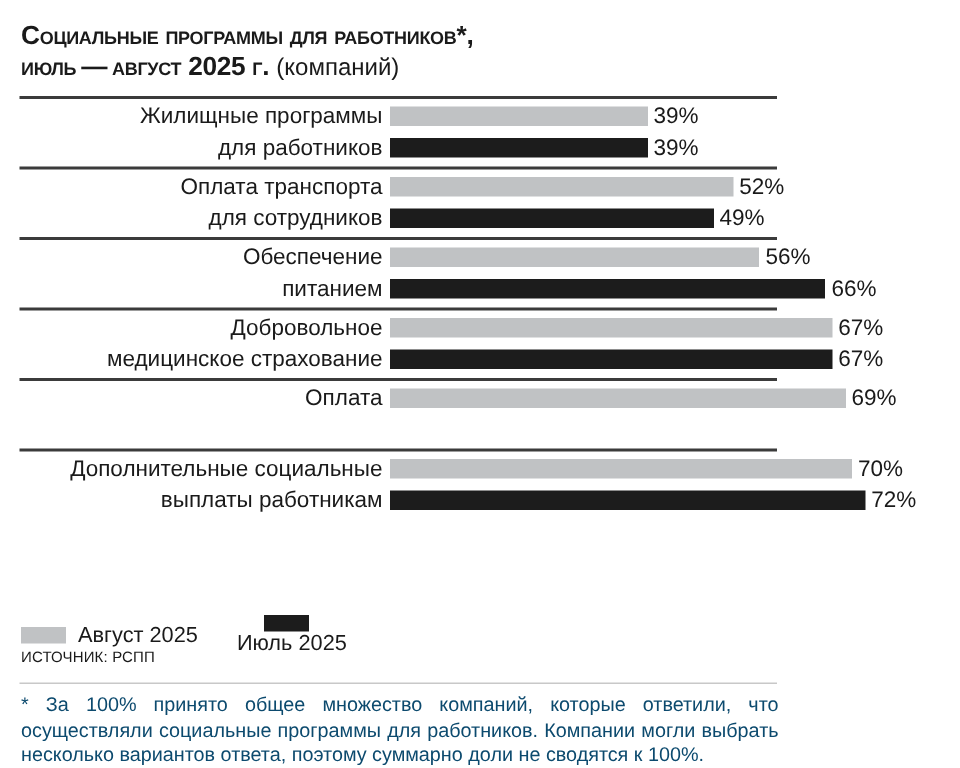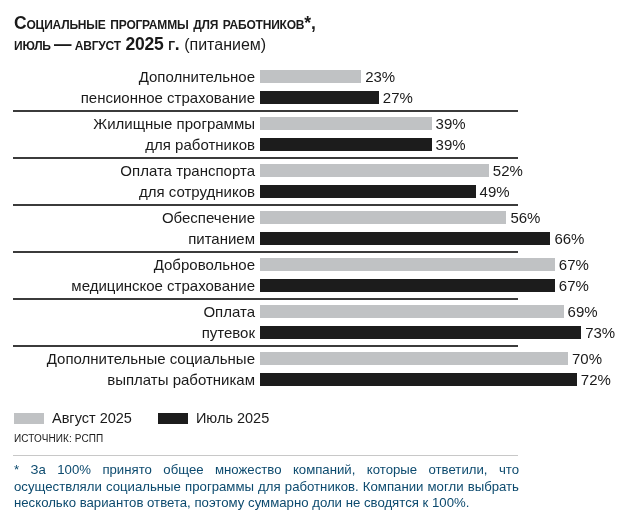--- a/index.html
+++ b/index.html
@@ -117,21 +117,21 @@
     top: 410px;
     display: flex;
     align-items: center;
     gap: 4px;
     font-size: 14.5px;
   }
   .legend-item {
     display: flex;
     align-items: center;
   }
-  .legend-item + .legend-item { margin-left: 22px; }
+  .legend-item + .legend-item { margin-left: 22px; flex-direction: column; }
   .swatch {
     width: 30px;
     height: 11px;
     margin-right: 8px;
     flex: 0 0 auto;
   }
   .swatch.gray  { background: #c0c2c4; }
   .swatch.black { background: #1c1c1c; }
 
   .source {
@@ -166,41 +166,25 @@
 </style>
 </head>
 <body>
 
 <div class="page">
 
   <div class="title-block">
     <div class="title-line title-caps">Социальные программы для работников*,</div>
     <div class="title-line">
       <span class="title-caps">июль — август 2025 г.</span>
-      <span class="title-sub">(питанием)</span>
+      <span class="title-sub">(компаний)</span>
     </div>
   </div>
 
   <div class="chart" id="chart">
-      <div class="row first">
-        <div class="bar-line top">
-          <div class="cat-label">Дополнительное</div>
-          <div class="bar-wrap">
-            <div class="bar gray" style="width: 101.2px; background: rgb(192, 194, 196);"></div>
-            <span class="bar-value">23%</span>
-          </div>
-        </div>
-        <div class="bar-line bottom">
-          <div class="cat-label">пенсионное страхование</div>
-          <div class="bar-wrap">
-            <div class="bar black" style="width: 118.8px; background: rgb(28, 28, 28);"></div>
-            <span class="bar-value">27%</span>
-          </div>
-        </div>
-      </div>
       <div class="row">
         <div class="sep"></div>
         <div class="bar-line top">
           <div class="cat-label">Жилищные программы</div>
           <div class="bar-wrap">
             <div class="bar gray" style="width: 171.6px; background: rgb(192, 194, 196);"></div>
             <span class="bar-value">39%</span>
           </div>
         </div>
         <div class="bar-line bottom">
@@ -262,27 +246,20 @@
           </div>
         </div>
       </div>
       <div class="row">
         <div class="sep"></div>
         <div class="bar-line top">
           <div class="cat-label">Оплата</div>
           <div class="bar-wrap">
             <div class="bar gray" style="width: 303.6px; background: rgb(192, 194, 196);"></div>
             <span class="bar-value">69%</span>
-          </div>
-        </div>
-        <div class="bar-line bottom">
-          <div class="cat-label">путевок</div>
-          <div class="bar-wrap">
-            <div class="bar black" style="width: 321.2px; background: rgb(28, 28, 28);"></div>
-            <span class="bar-value">73%</span>
           </div>
         </div>
       </div>
       <div class="row">
         <div class="sep"></div>
         <div class="bar-line top">
           <div class="cat-label">Дополнительные социальные</div>
           <div class="bar-wrap">
             <div class="bar gray" style="width: 308px; background: rgb(192, 194, 196);"></div>
             <span class="bar-value">70%</span>

